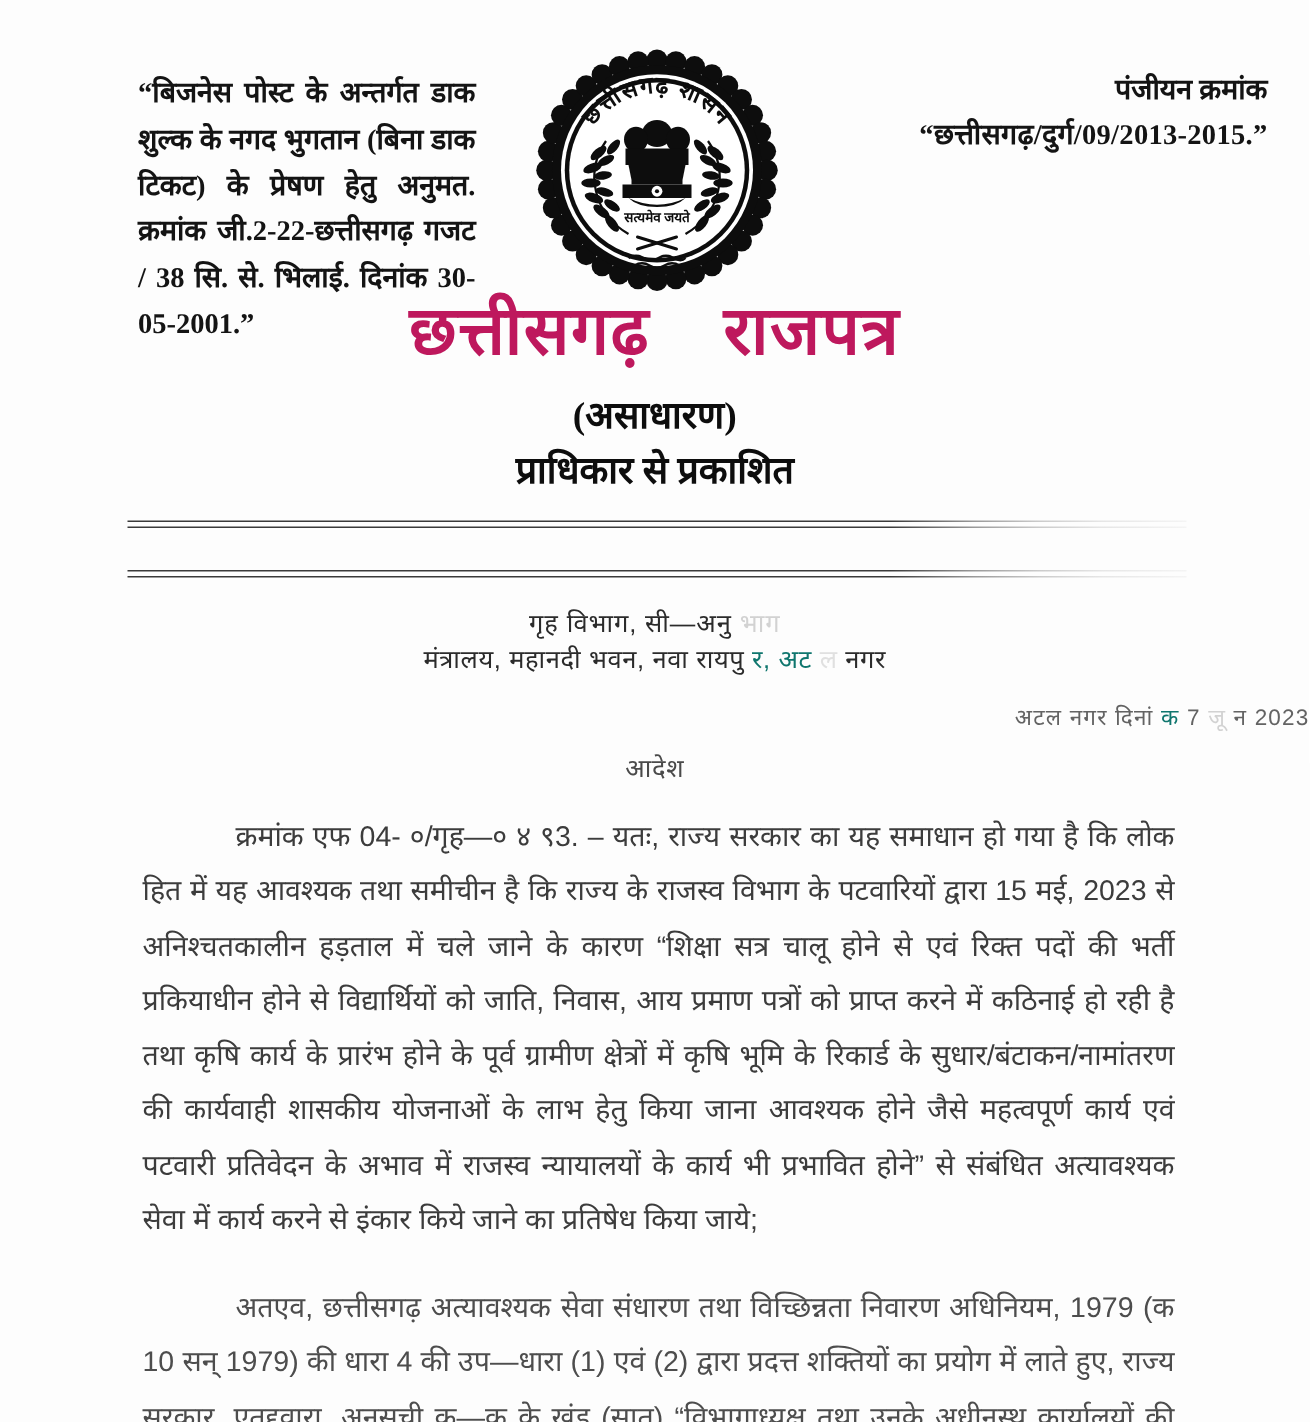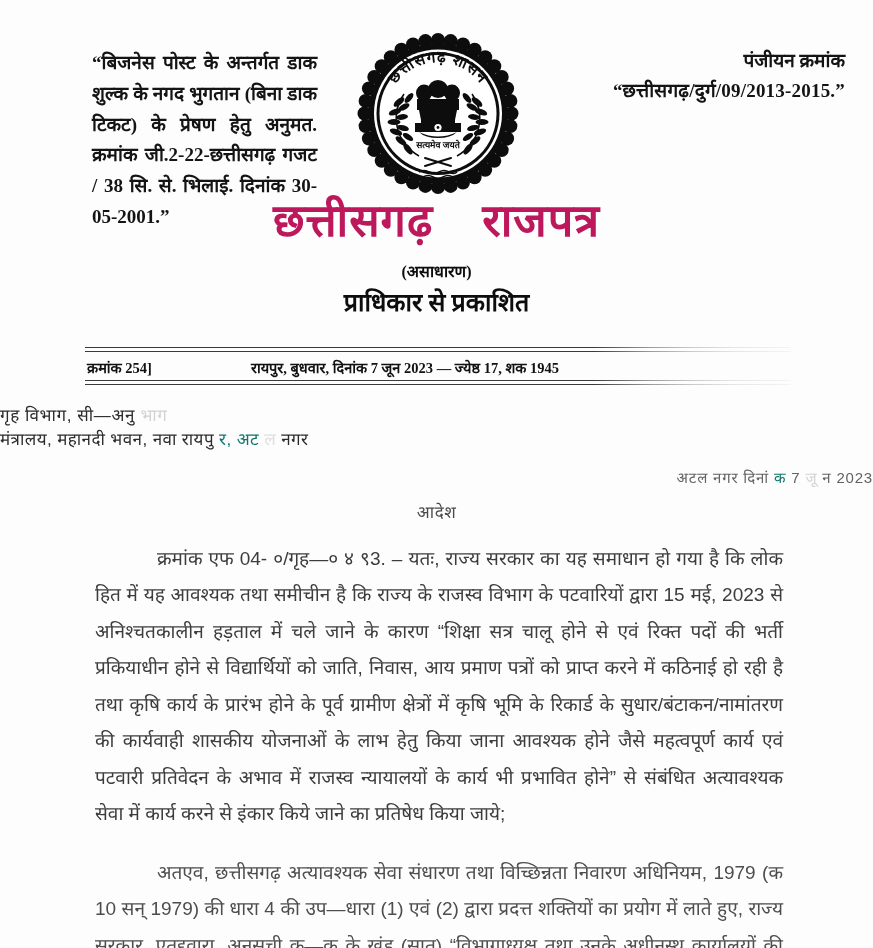--- a/index.html
+++ b/index.html
@@ -76,21 +76,21 @@
     font-size: 45px;
     letter-spacing: 1px;
     color: #be185d;
     line-height: 1.12;
     white-space: pre;
   }
   .masthead-sub1 {
     margin-top: 16px;
     font-family: "Liberation Serif", "DejaVu Serif", serif;
     font-weight: 700;
-    font-size: 16px;
+    font-size: 25px;
     color: #0d0d0d;
     line-height: 1.3;
   }
   .masthead-sub2 {
     margin-top: 4px;
     font-family: "Liberation Serif", "DejaVu Serif", serif;
     font-weight: 700;
     font-size: 25px;
     color: #0d0d0d;
     line-height: 1.3;
@@ -154,21 +154,21 @@
     padding-right: 66px;
     box-sizing: border-box;
   }
 
   
   .dept-block {
     position: absolute;
     top: 404px;
     left: 0;
     width: 873px;
-    text-align: left;
+    text-align: center;
     font-family: "Liberation Sans", "DejaVu Sans", sans-serif;
   }
   .dept-line1 {
     font-size: 17px;
     color: #2b2b2b;
     letter-spacing: 0.6px;
     line-height: 1.42;
   }
   .dept-line2 {
     font-size: 17px;
@@ -391,24 +391,20 @@
     <div class="masthead-title">छत्तीसगढ़&nbsp;&nbsp;&nbsp; राजपत्र</div>
     <div class="masthead-sub1">(असाधारण)</div>
     <div class="masthead-sub2">प्राधिकार से प्रकाशित</div>
   </div>
 
   <div class="rules-top">
     <div class="rule-a"></div>
     <div class="rule-b"></div>
   </div>
 
-  <div class="issue-line">
-    <span class="issue-no">क्रमांक 254]</span>
-    <span class="issue-date">रायपुर, बुधवार, दिनांक 7 जून 2023 — ज्येष्ठ 17, शक 1945</span>
-  </div>
 
   <div class="rules-bottom">
     <div class="rule-a"></div>
     <div class="rule-b"></div>
   </div>
 
   <div class="dept-block">
     <div class="dept-line1">
       <span>गृह विभाग, सी—अनु</span>
       <span class="faded-b">भाग</span>

